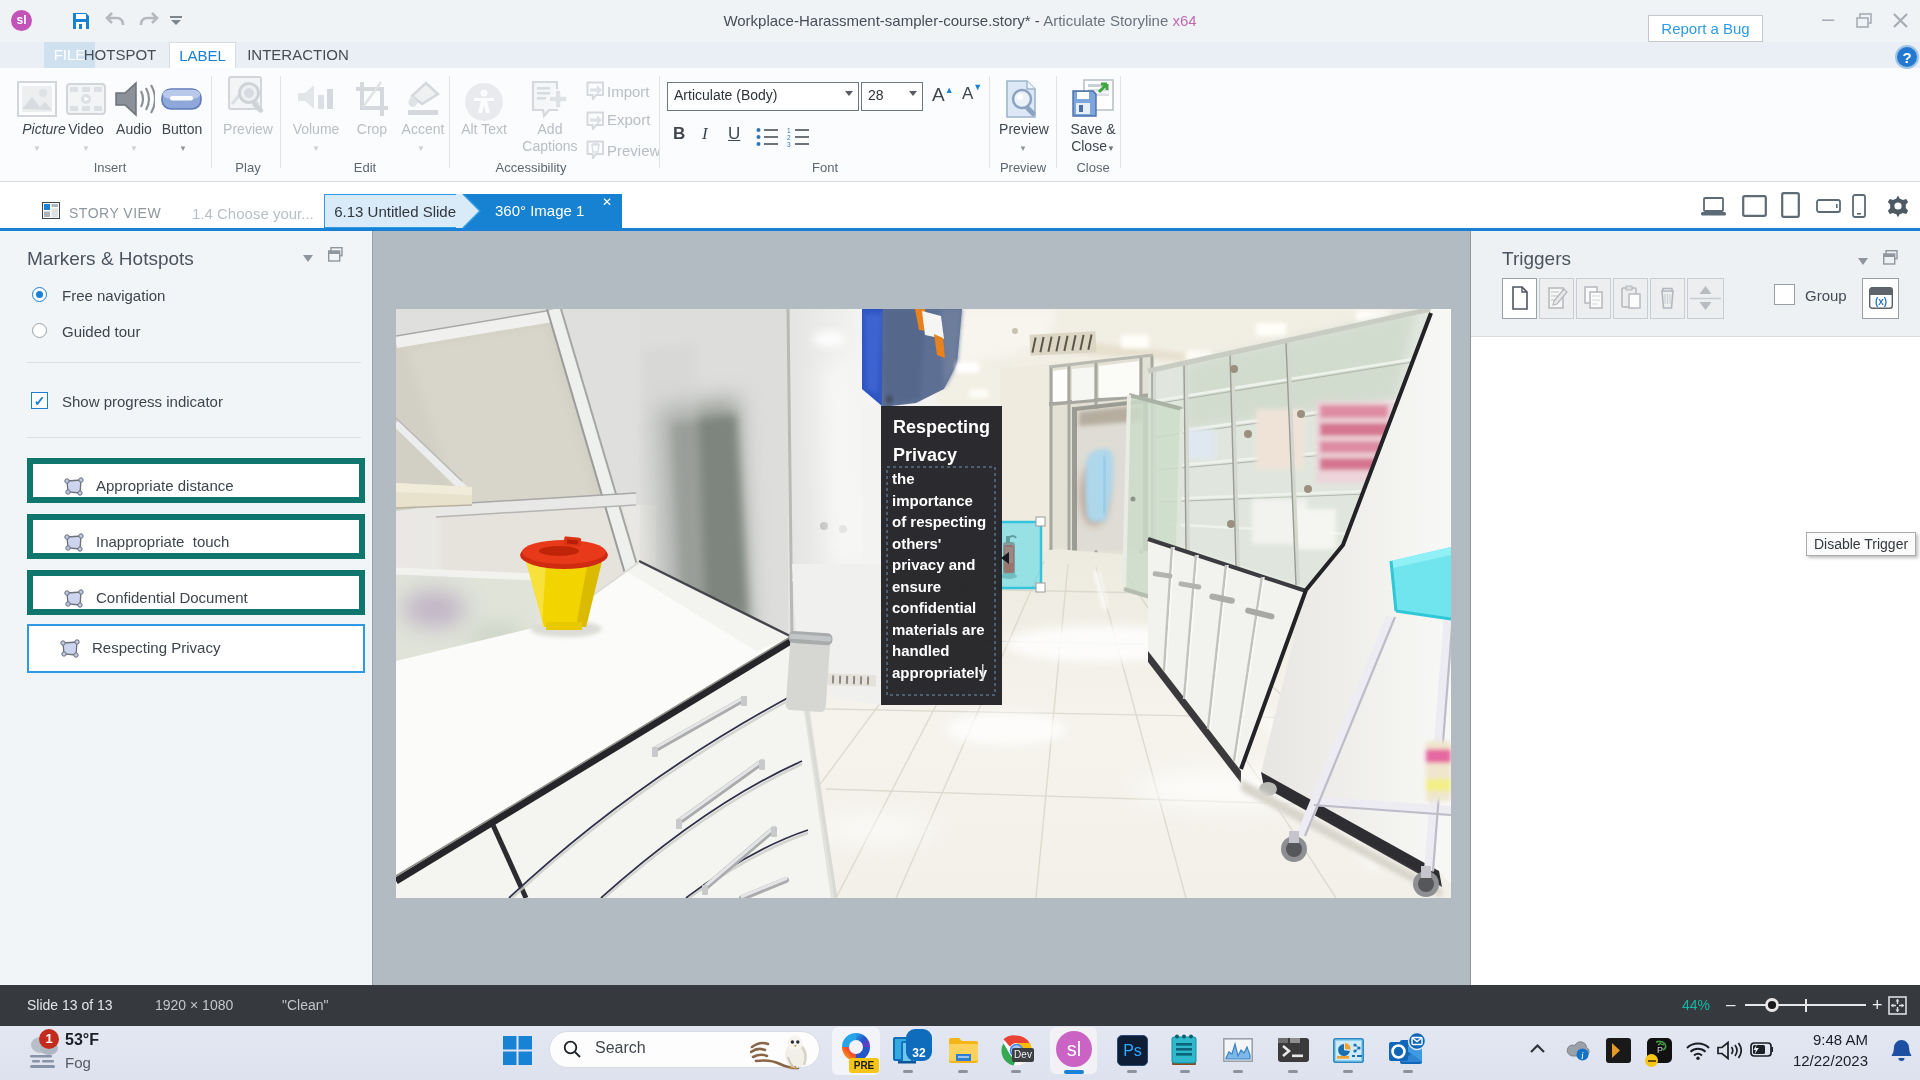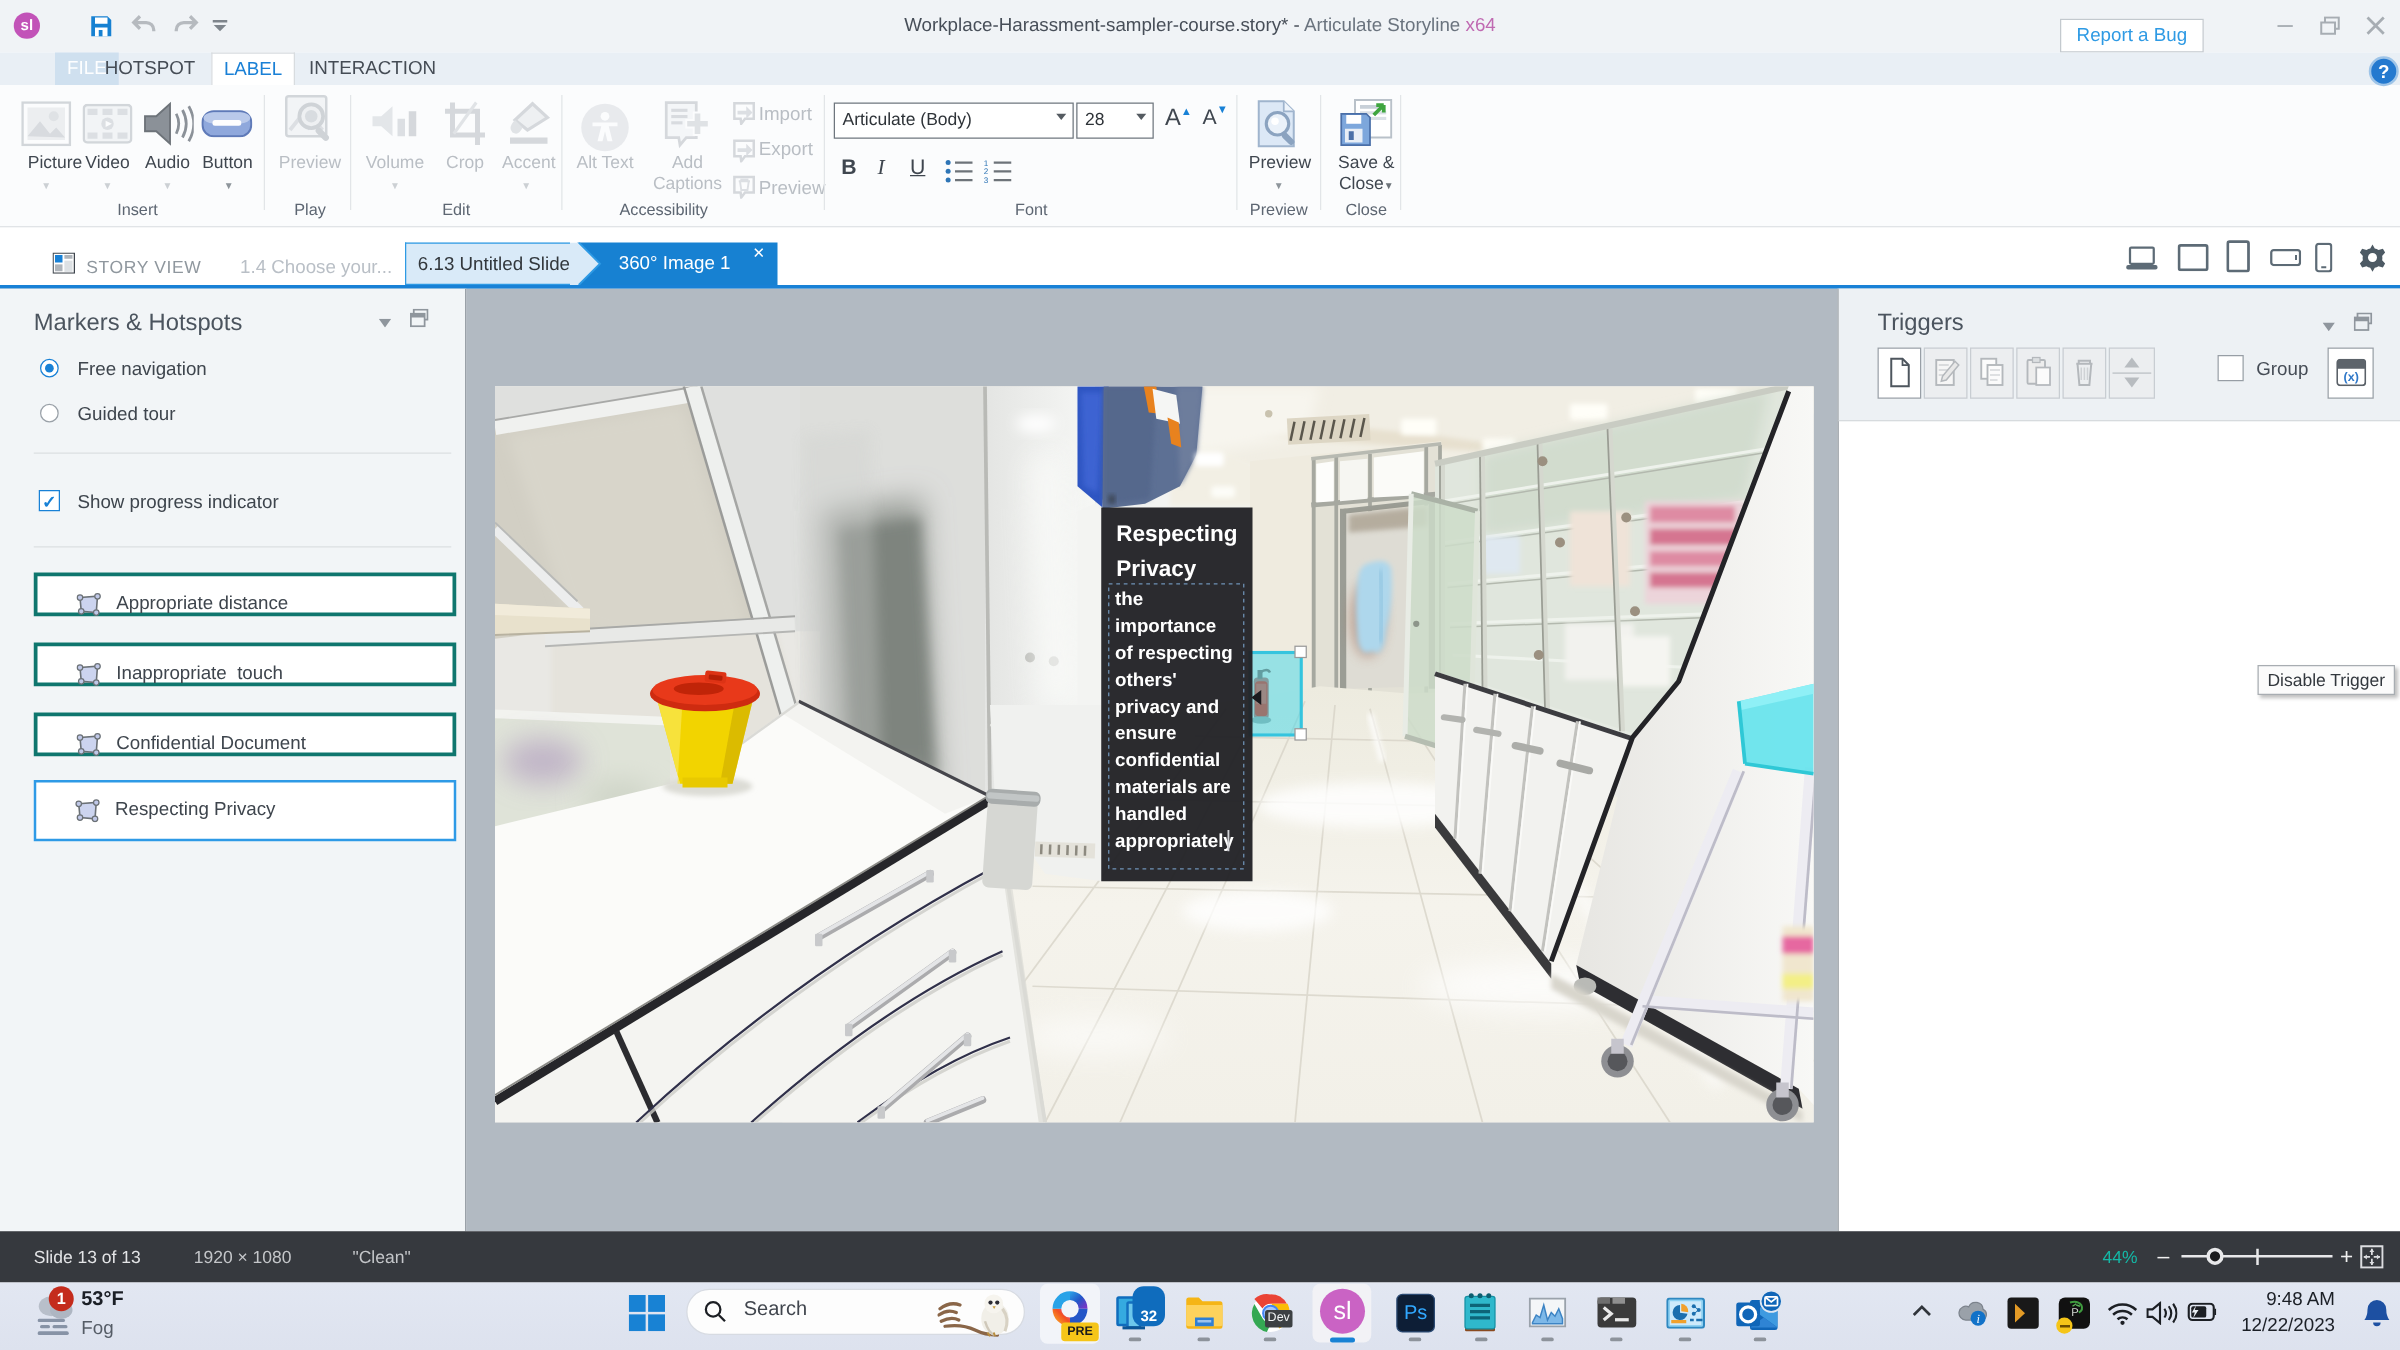--- a/index.html
+++ b/index.html
@@ -50,21 +50,21 @@
   #rightpanel { position:absolute; left:1470px; top:0; width:450px; height:754px; background:#fff; border-left:1px solid #8e959c; }
   #rp-head { position:absolute; left:0; top:0; width:450px; height:106px; background:#edf1f4; border-bottom:1px solid #d7dbde; }
 
   .phead { font-size:19px; color:#4b545e; }
   .radio { width:15px; height:15px; border-radius:50%; background:#fff; border:1px solid #9aa1a8; position:absolute; }
   .radio.on { border-color:#1881d6; }
   .radio.on::after { content:""; position:absolute; left:3px; top:3px; width:7px; height:7px; border-radius:50%; background:#1881d6; }
   .lbl { position:absolute; font-size:15px; color:#3e454d; }
   .sep { position:absolute; height:1px; background:#dbdfe2; left:27px; width:334px; }
   .check { position:absolute; width:17px; height:17px; background:#fff; border:1px solid #1881d6; color:#1881d6; font-size:14px; text-align:center; line-height:16px; font-weight:bold; }
-  .mitem { position:absolute; left:27px; width:338px; height:35px; background:#fff; border:3px solid #0f766e; }
+  .mitem { position:absolute; left:27px; width:338px; height:45px; background:#fff; border:6px solid #0f766e; }
   .mitem.sel { border:2px solid #2e9ae6; }
   .mitem .mtxt { position:absolute; left:63px; top:13px; font-size:15px; color:#3e454d; }
   .micon { position:absolute; left:31px; top:13px; width:20px; height:19px; }
 
   
   .tbtn { position:absolute; top:47px; width:35px; height:41px; background:#eceef0; border:1px solid #c8cdd2; overflow:hidden; }
   .tbtn.en { background:#fff; border-color:#989fa6; }
 
   
   #statusbar { position:absolute; left:0; top:985px; width:1920px; height:41px; background:#36393e; color:#e4e5e7; font-size:14px; }
@@ -120,21 +120,21 @@
   </div>
 
   <div id="ribbon">
 
     <svg class="abs" style="left:17px;top:13px" width="40" height="36" viewBox="0 0 40 36">
         <rect x="1" y="1" width="38" height="34" fill="#fbfcfd" stroke="#d2d6da" stroke-width="2"></rect>
         <rect x="5" y="5" width="30" height="26" fill="#eceef0"></rect>
         <circle cx="26" cy="12" r="4" fill="#dfe2e5"></circle>
         <path d="M5 28 L15 16 L23 26 L28 21 L35 29 Z" fill="#d8dbdf"></path>
       </svg>
-    <div class="ritem" style="left:0px;top:53px;width:88px;">Picture</div>
+    <div class="ritem" style="left:0px;top:53px;width:88px;font-style:italic;">Picture</div>
     <div class="abs caret dis" style="left:33px;top:76px;">▼</div>
     <svg class="abs" style="left:66px;top:15px" width="40" height="32" viewBox="0 0 40 32">
         <rect x="1" y="1" width="38" height="30" rx="3" fill="#f2f4f6" stroke="#d2d6da" stroke-width="2"></rect>
         <rect x="4" y="4" width="8" height="5" fill="#dcdfe3"></rect>
         <rect x="16" y="4" width="8" height="5" fill="#dcdfe3"></rect>
         <rect x="28" y="4" width="8" height="5" fill="#dcdfe3"></rect>
         <rect x="4" y="23" width="8" height="5" fill="#dcdfe3"></rect>
         <rect x="16" y="23" width="8" height="5" fill="#dcdfe3"></rect>
         <rect x="28" y="23" width="8" height="5" fill="#dcdfe3"></rect>
         <circle cx="20" cy="16" r="5" fill="#dcdfe3"></circle>

